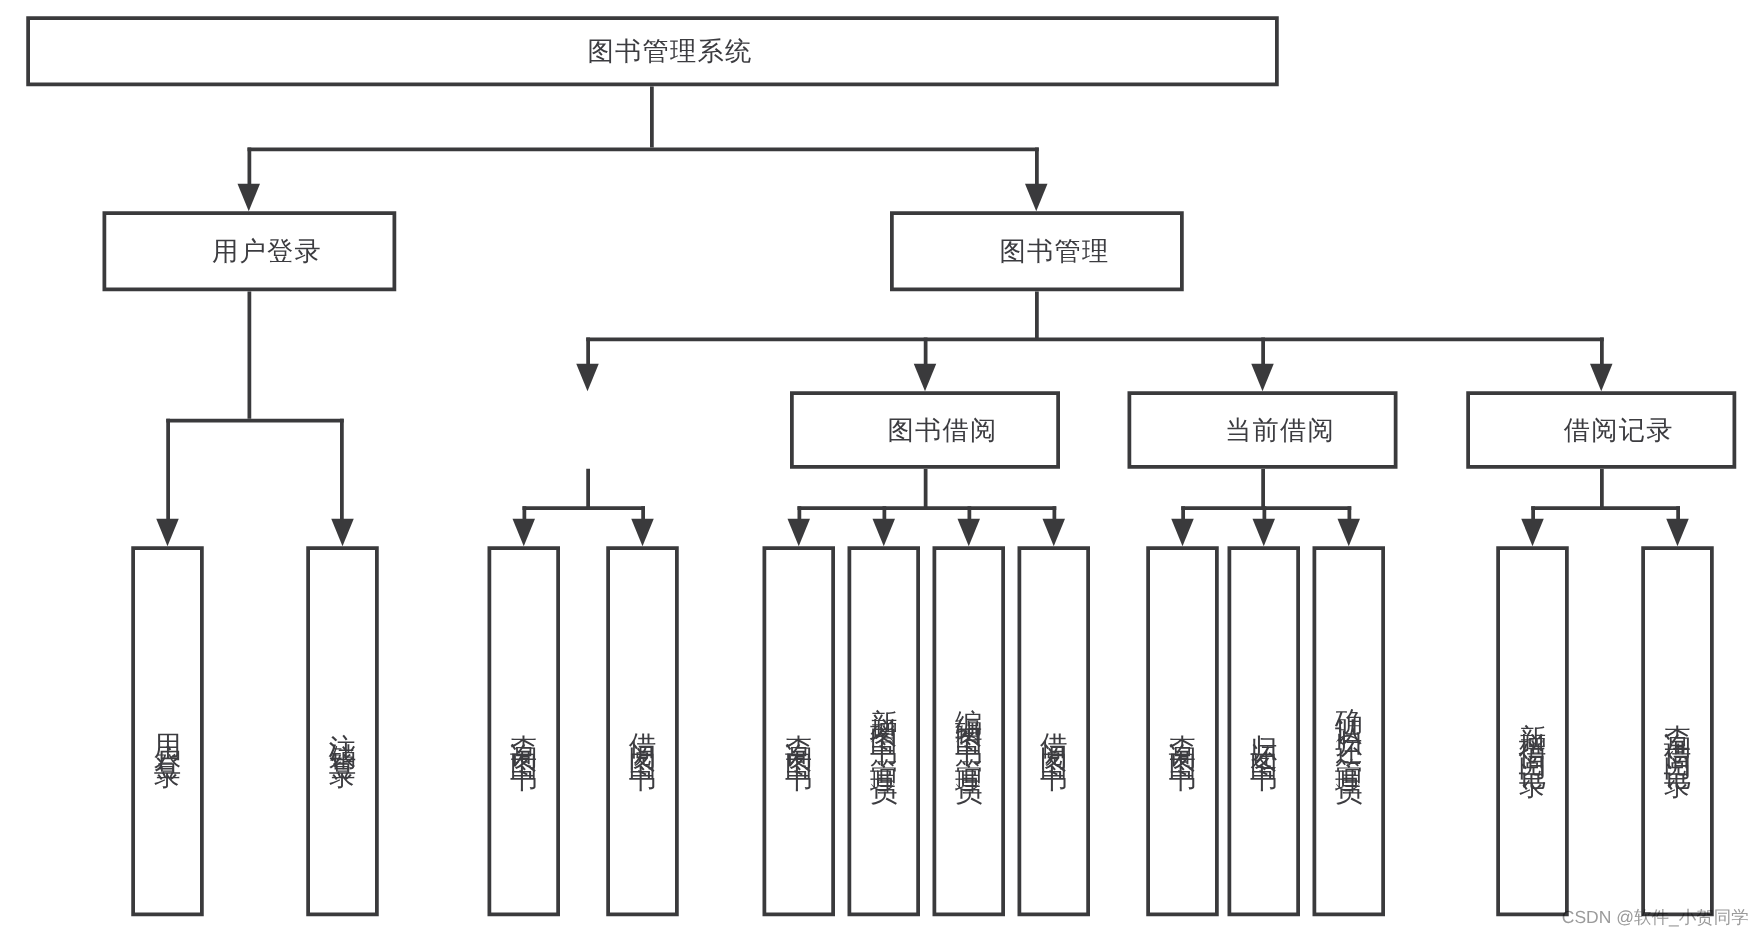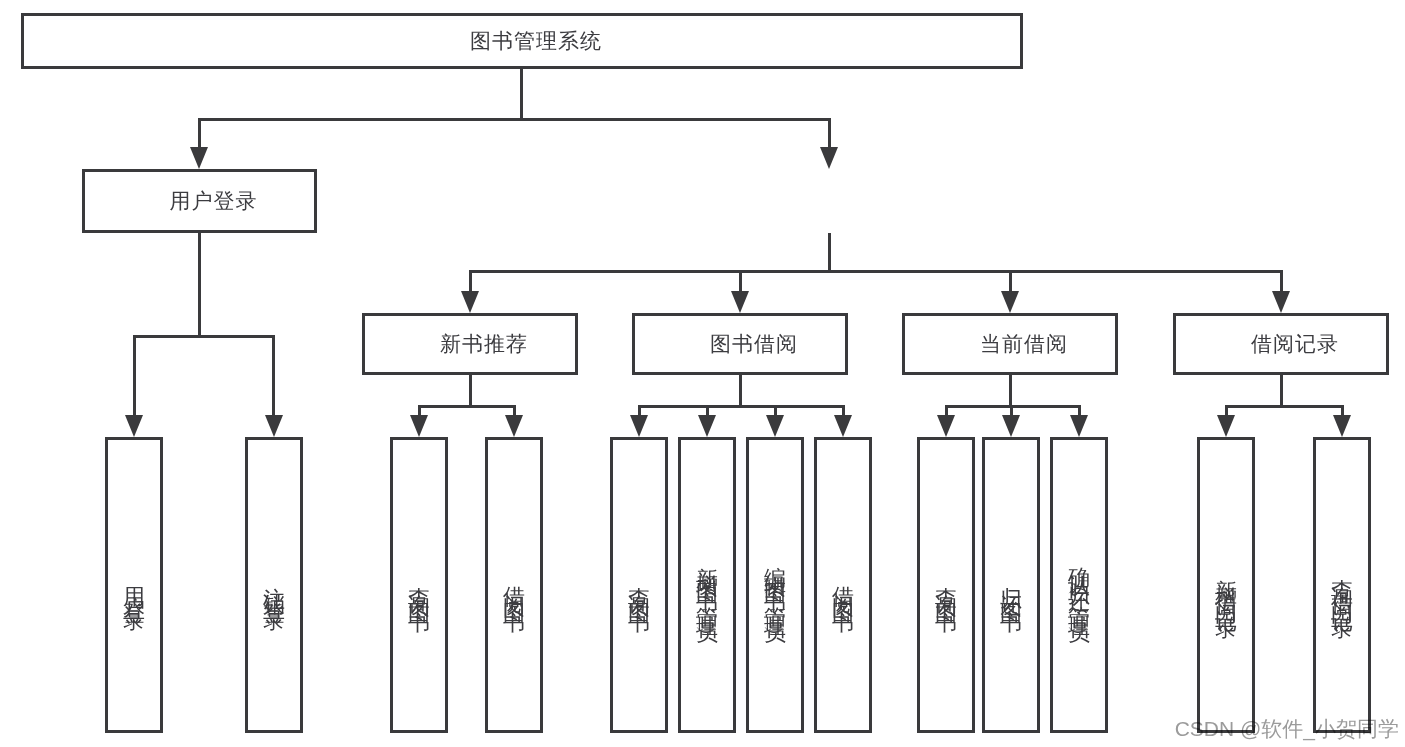--- a/index.html
+++ b/index.html
@@ -72,21 +72,21 @@
     height: 0;
     border-left: 9px solid transparent;
     border-right: 9px solid transparent;
     border-top: 22px solid #3a3a3c;
     z-index: 1;
   }
   #watermark {
     position: absolute;
     right: 6px;
     bottom: 4px;
-    font-size: 21px;
+    font-size: 14px;
     color: #9b9b9b;
     mix-blend-mode: multiply;
     z-index: 5;
     white-space: nowrap;
   }
 </style>
 </head>
 <body>
 
 <div id="stage">
@@ -97,43 +97,43 @@
 
   <div class="vline" style="left:520px; top:69px; height:49px;"></div>
   <div class="hline" style="left:198px; top:118px; width:633px;"></div>
   <div class="vline" style="left:198px; top:118px; height:31px;"></div>
   <div class="vline" style="left:828px; top:118px; height:31px;"></div>
   <div class="arrow" style="left:190px; top:147px;"></div>
   <div class="arrow" style="left:820px; top:147px;"></div>
 
   <div class="box-h" style="left:82px; top:169px; width:235px; height:64px;">
     <span>用户登录</span>
+  </div>
+  <div class="box-h" style="left:712px; top:169px; width:235px; height:64px;">
+    <span>图书管理</span>
   </div>
 
   <div class="vline" style="left:198px; top:233px; height:102px;"></div>
   <div class="hline" style="left:133px; top:335px; width:142px;"></div>
   <div class="vline" style="left:133px; top:335px; height:82px;"></div>
   <div class="vline" style="left:272px; top:335px; height:82px;"></div>
   <div class="arrow" style="left:125px; top:415px;"></div>
   <div class="arrow" style="left:265px; top:415px;"></div>
 
   <div class="vline" style="left:828px; top:233px; height:39px;"></div>
   <div class="hline" style="left:469px; top:270px; width:814px;"></div>
   <div class="vline" style="left:469px; top:270px; height:24px;"></div>
   <div class="vline" style="left:739px; top:270px; height:24px;"></div>
   <div class="vline" style="left:1009px; top:270px; height:24px;"></div>
   <div class="vline" style="left:1280px; top:270px; height:24px;"></div>
   <div class="arrow" style="left:461px; top:291px;"></div>
   <div class="arrow" style="left:731px; top:291px;"></div>
   <div class="arrow" style="left:1001px; top:291px;"></div>
   <div class="arrow" style="left:1272px; top:291px;"></div>
 
-  <div class="box-h" style="left:362px; top:313px; width:216px; height:62px;">
-    <span>新书推荐</span>
-  </div>
   <div class="box-h" style="left:902px; top:313px; width:216px; height:62px;">
     <span>当前借阅</span>
   </div>
   <div class="box-h" style="left:632px; top:313px; width:216px; height:62px;">
     <span>图书借阅</span>
   </div>
   <div class="box-h" style="left:1173px; top:313px; width:216px; height:62px;">
     <span>借阅记录</span>
   </div>
 

